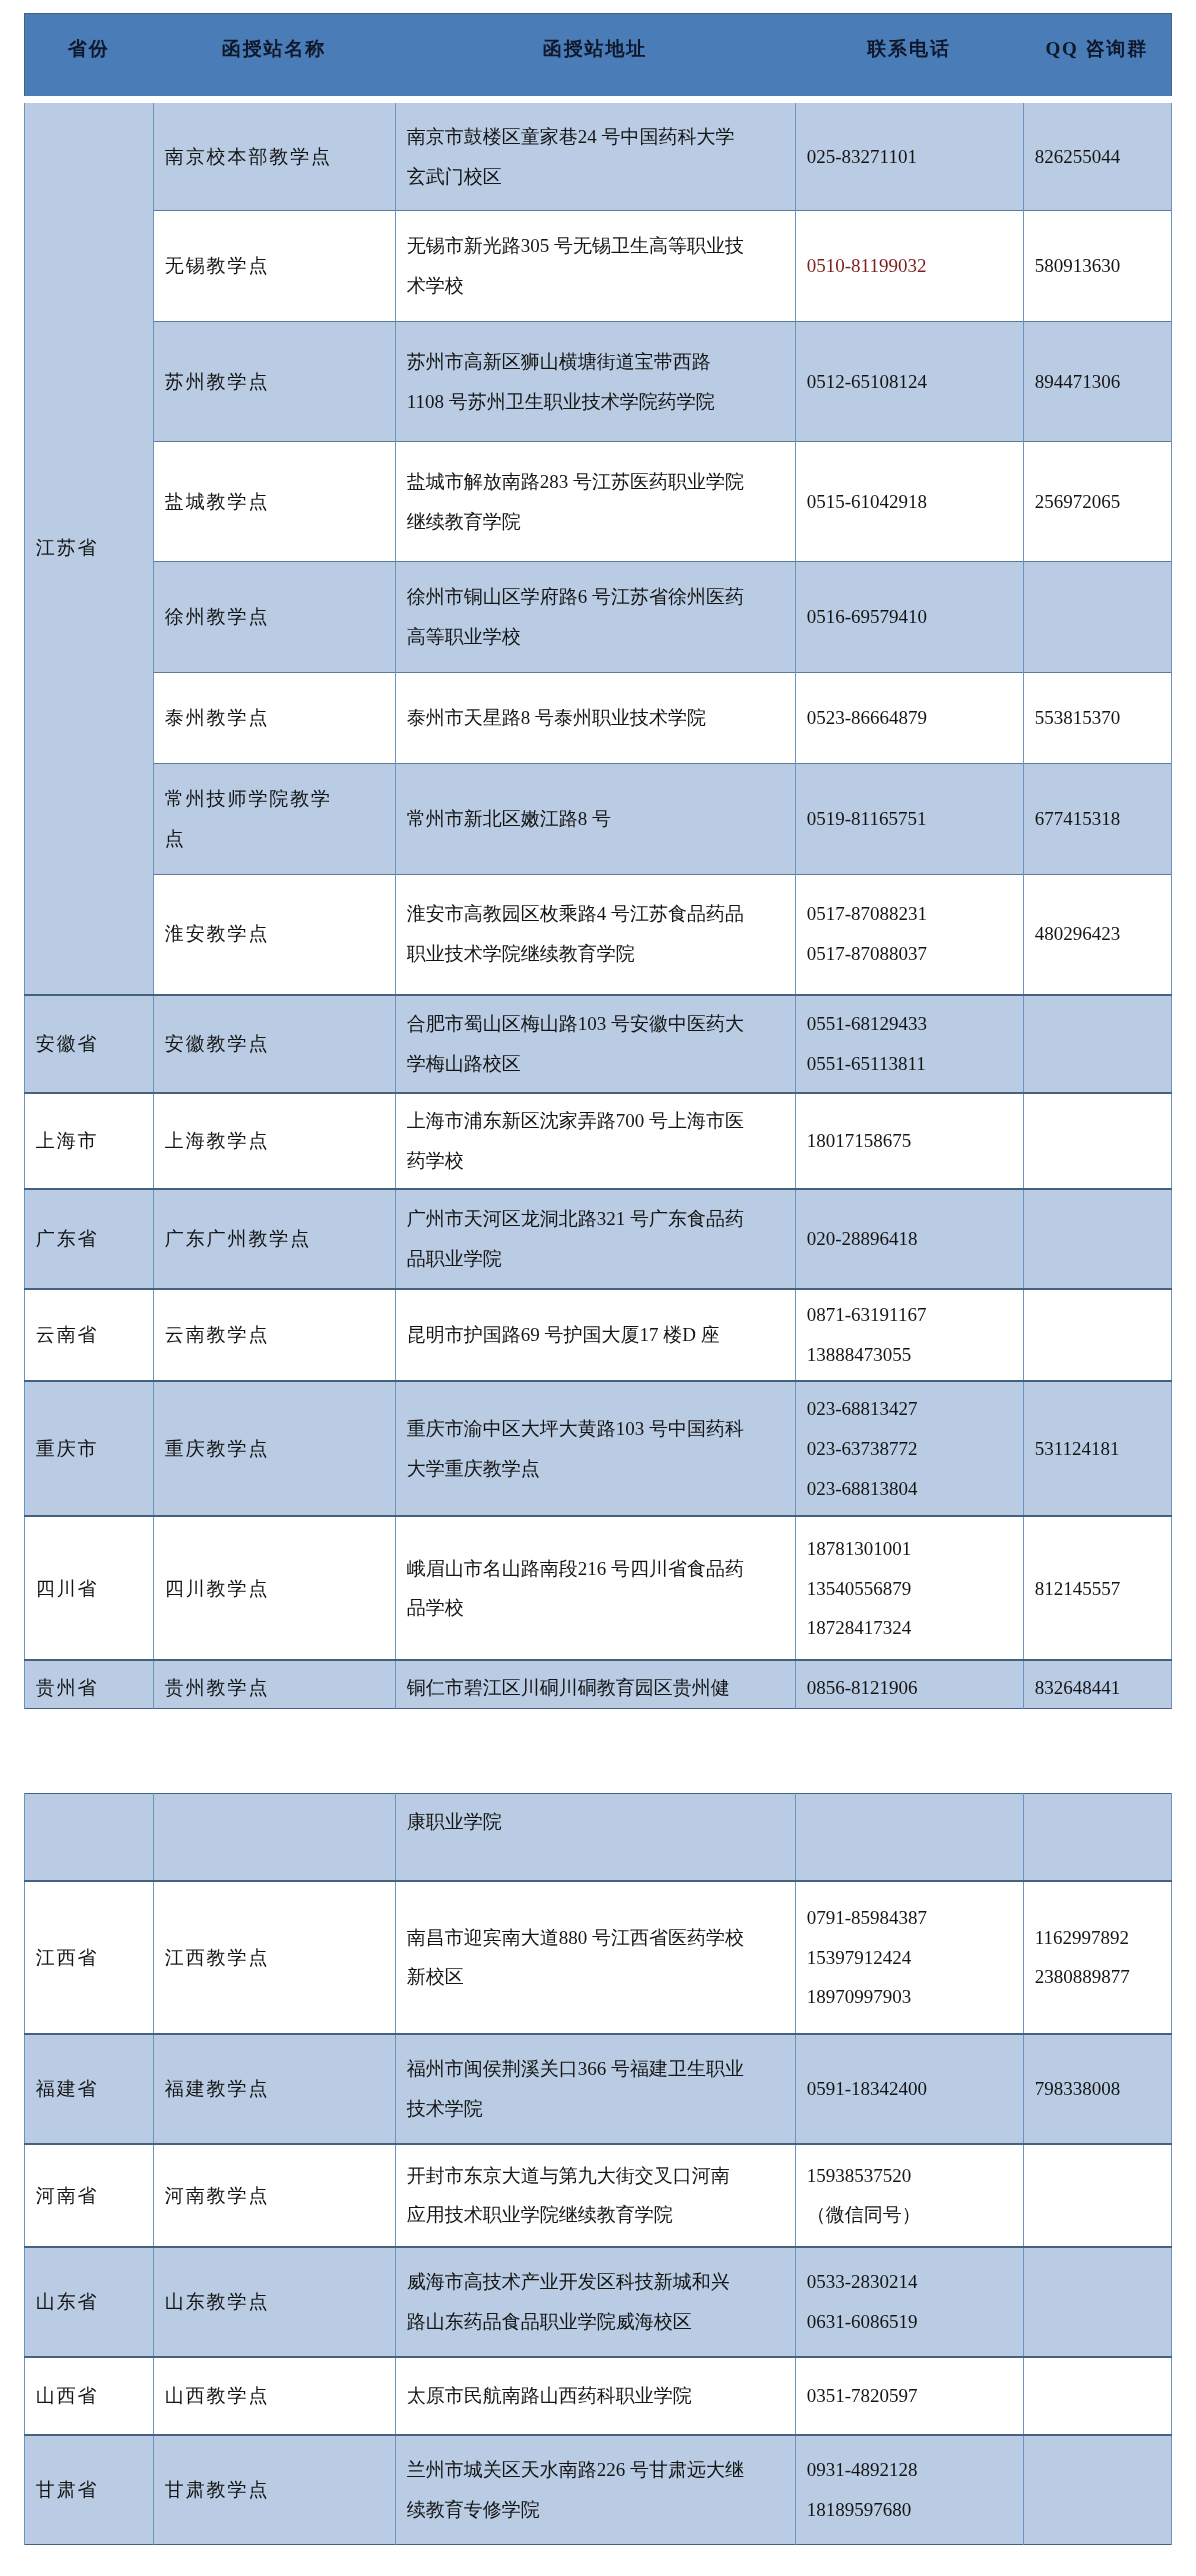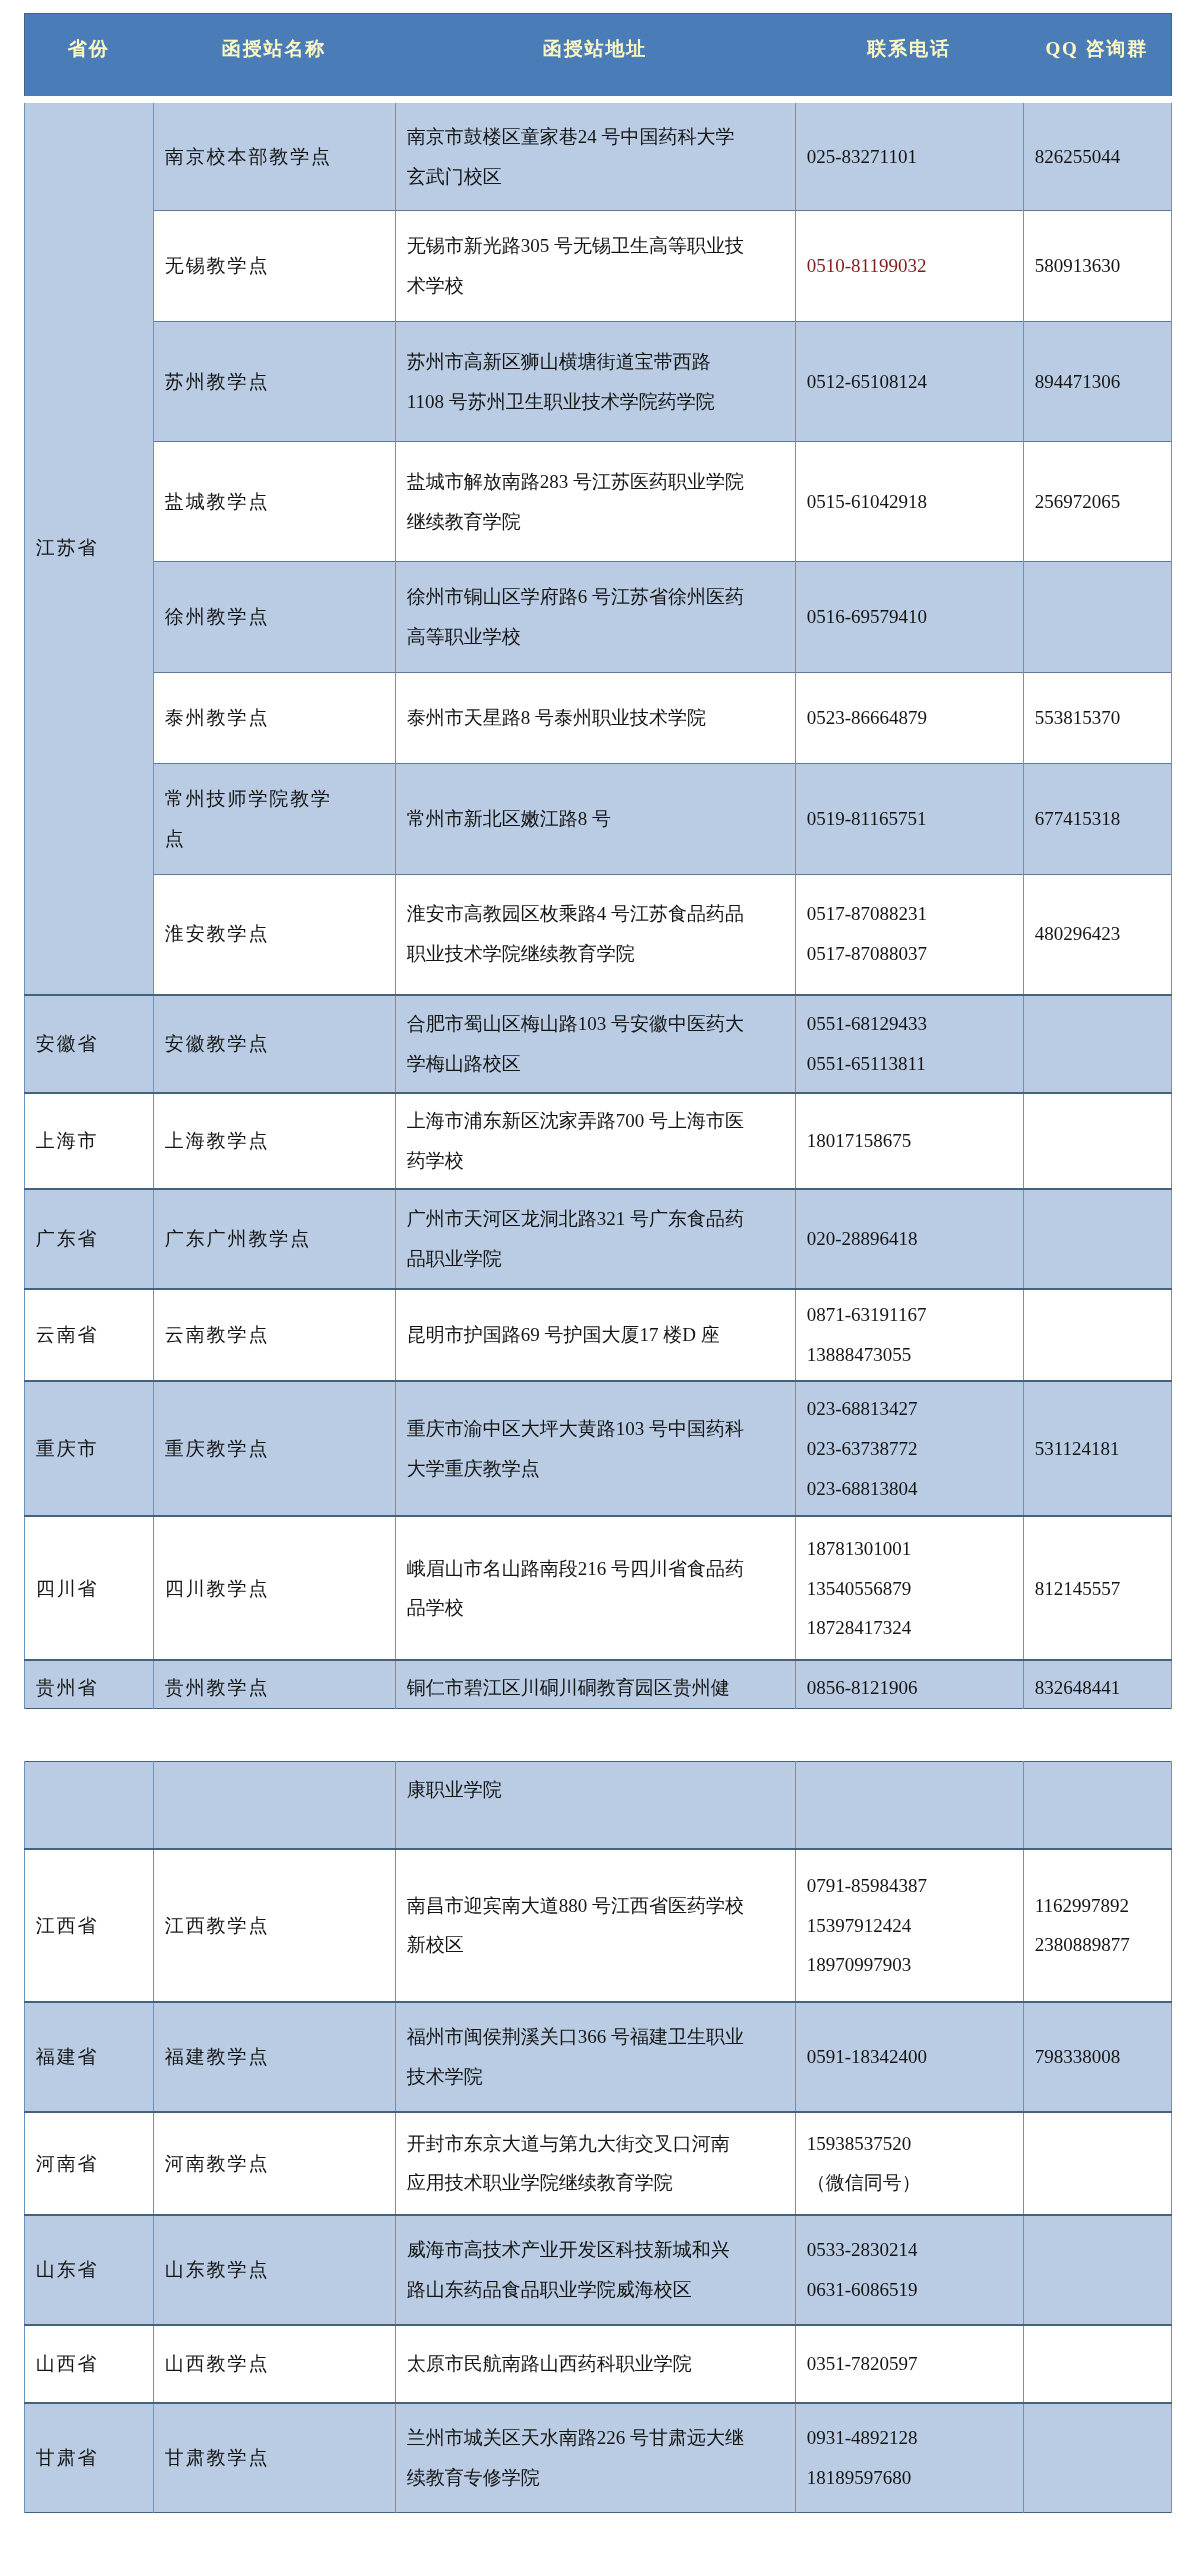--- a/index.html
+++ b/index.html
@@ -8,24 +8,24 @@
     font-family:"Liberation Serif","DejaVu Serif",serif;
     color:#141414;
   }
   .page{padding:13px 0 28px 23.5px;}
   table{
     border-collapse:collapse;
     table-layout:fixed;
     width:1147px;
     border:1.9px solid #44627e;
   }
-  #table2{margin-top:52px;}
+  #table2{margin-top:84px;}
   th{
     background:#4a7cb8;
-    color:#fef9c3;
+    color:#0f172a;
     font-size:19px;
     font-weight:bold;
     letter-spacing:1.9px;
     text-align:center;
     vertical-align:middle;
     height:86px;
     border-bottom:7.5px solid #ffffff;
     box-sizing:border-box;
     padding:0 3.8px 13px 3.8px;
   }

